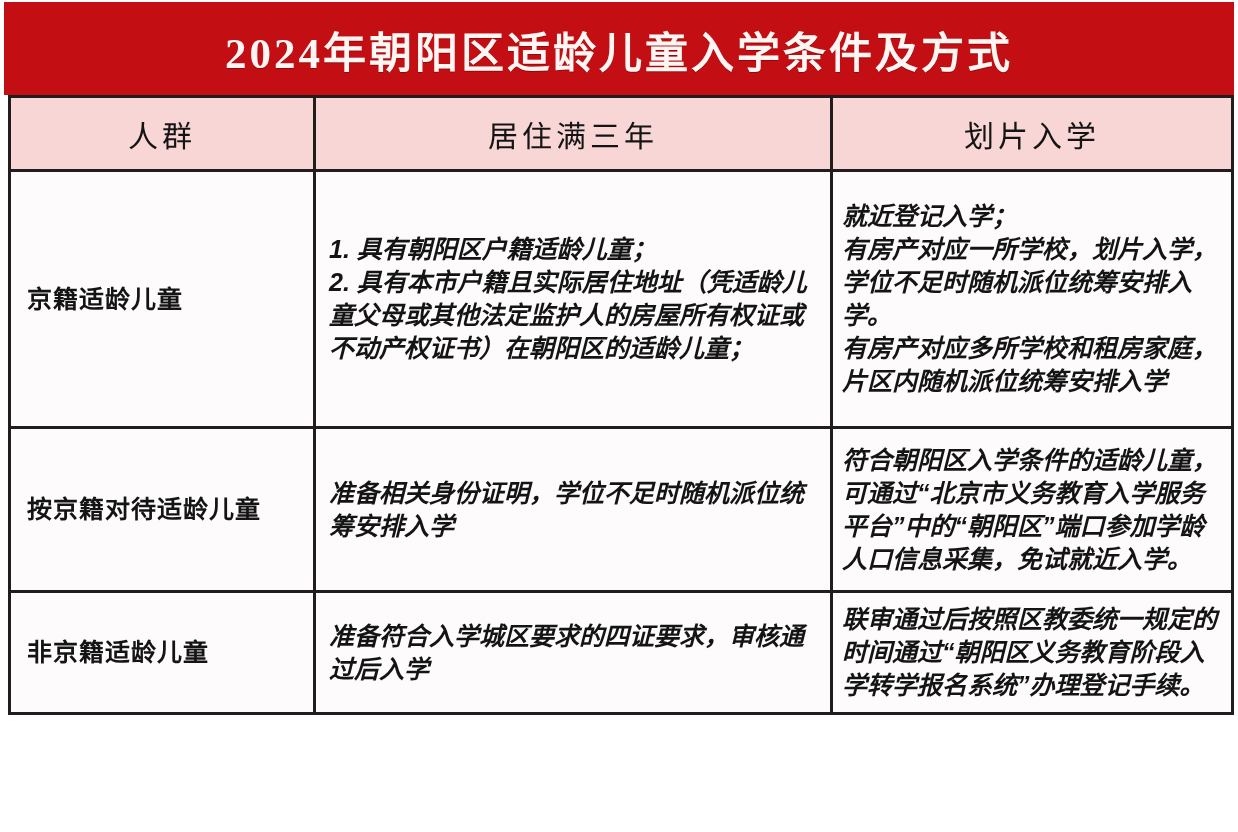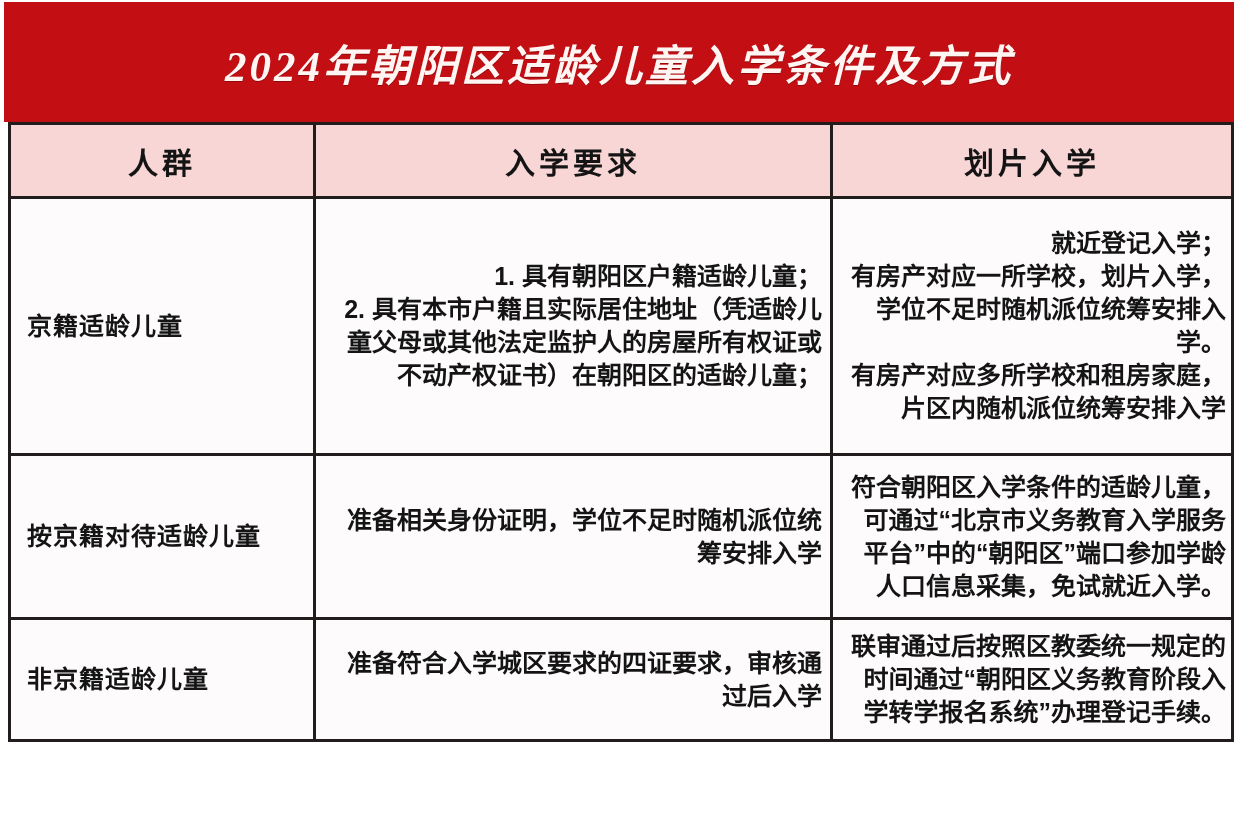--- a/index.html
+++ b/index.html
@@ -10,26 +10,25 @@
   .page {
     width: 1238px;
     height: 832px;
     background: #ffffff;
     overflow: hidden;
     font-family: "Liberation Sans", "DejaVu Sans", sans-serif;
     box-sizing: border-box;
   }
   .banner {
     margin: 2px 4px 0 4px;
-    height: 120px;
+    height: 93px;
     background: #c30f14;
     display: flex;
     align-items: center;
     justify-content: center;
-    font-style: italic;
   }
   .banner-title {
     color: #fff6f4;
     font-family: "Liberation Serif", "DejaVu Serif", serif;
     font-weight: bold;
     font-size: 43px;
     letter-spacing: 3px;
     white-space: nowrap;
     text-shadow: 0 1px 0 rgba(90,0,0,.45);
   }
@@ -45,42 +44,43 @@
   table.enroll th, table.enroll td {
     border: 3px solid #221c1c;
     box-sizing: border-box;
     vertical-align: middle;
     color: #141414;
   }
   table.enroll th {
     background: #f8d6d6;
     height: 74px;
     font-size: 30px;
-    font-weight: bold;
+    font-weight: normal;
     letter-spacing: 4px;
     text-align: center;
   }
   table.enroll td {
     background: #fdfbfb;
     font-size: 25px;
     font-weight: 600;
     line-height: 33px;
   }
   td.group-cell {
     text-align: left;
     font-weight: bold;
     font-size: 27px;
     line-height: 36px;
     padding: 4px 16px;
     letter-spacing: 1px;
   }
   td.text-cell {
-    text-align: right;
+    text-align: left;
     padding: 10px 8px 10px 13px;
     white-space: pre-line;
+    font-style: italic;
   }
   td.method-cell {
     padding: 10px 5px 10px 9px;
   }
   tr.r1 { height: 257px; }
   tr.r2 { height: 126px; }
   tr.r3 { height: 164px; }
   tr.r4 { height: 102px; }
 </style>
 </head>
@@ -94,21 +94,21 @@
 
   <table class="enroll">
     <colgroup>
         <col class="c1">
         <col class="c2">
         <col class="c3">
       </colgroup>
     <thead>
       <tr>
         <th>人群</th>
-        <th>入学要求</th>
+        <th>居住满三年</th>
         <th>划片入学</th>
       </tr>
     </thead>
     <tbody>
       <tr class="r1">
         <td class="group-cell">京籍适龄儿童</td>
         <td class="text-cell">1. 具有朝阳区户籍适龄儿童；
 2. 具有本市户籍且实际居住地址（凭适龄儿童父母或其他法定监护人的房屋所有权证或不动产权证书）在朝阳区的适龄儿童；</td>
         <td class="text-cell method-cell">就近登记入学；
 有房产对应一所学校，划片入学，学位不足时随机派位统筹安排入学。

